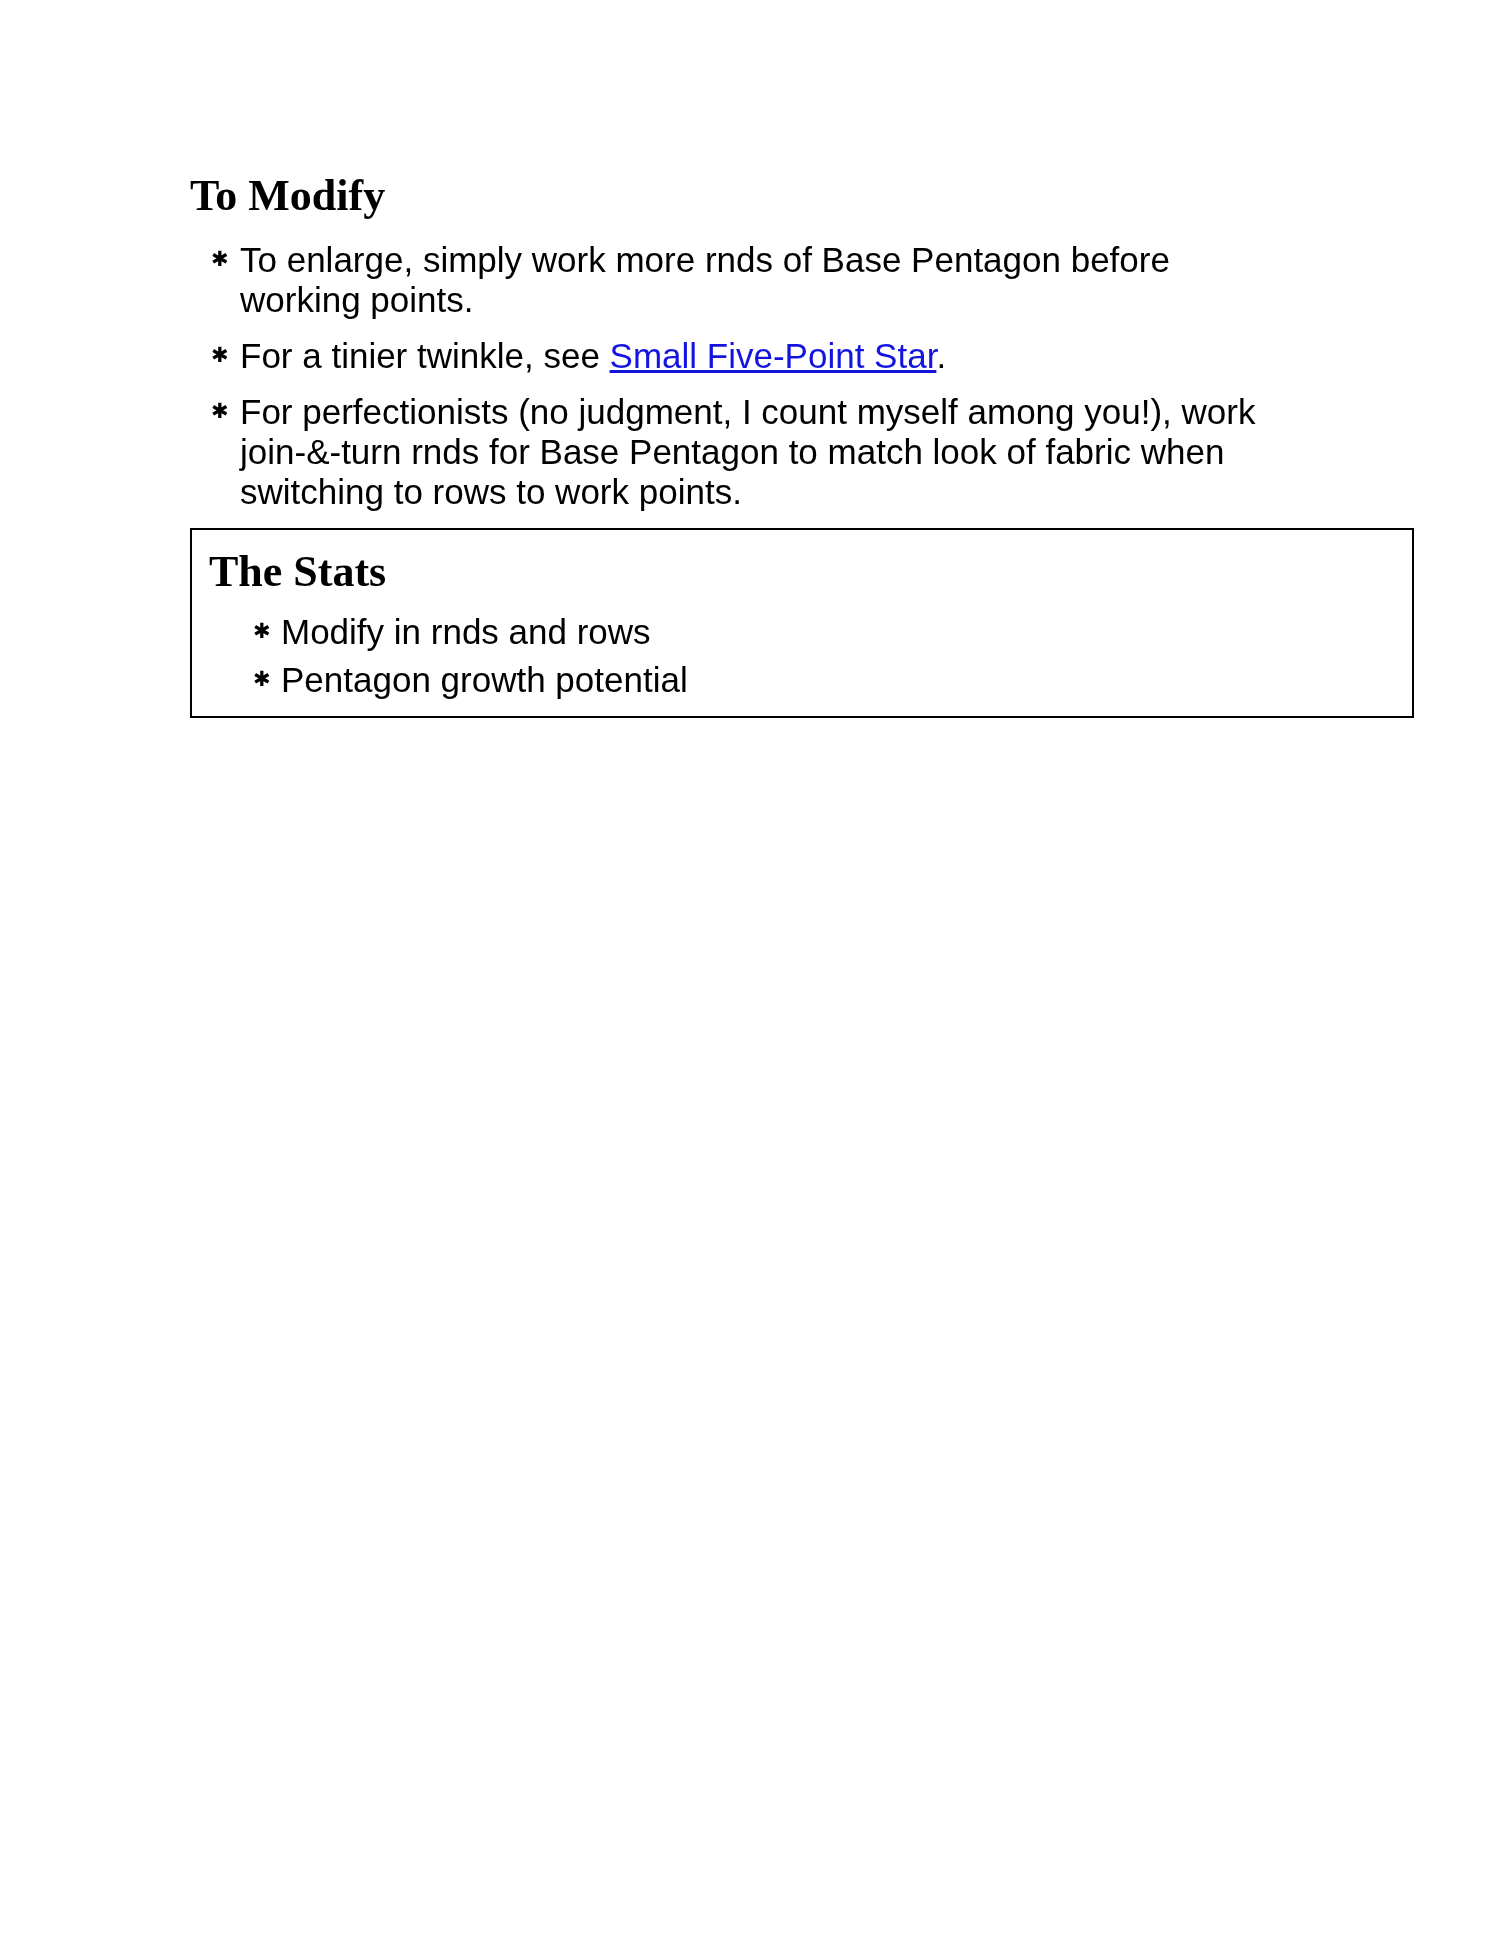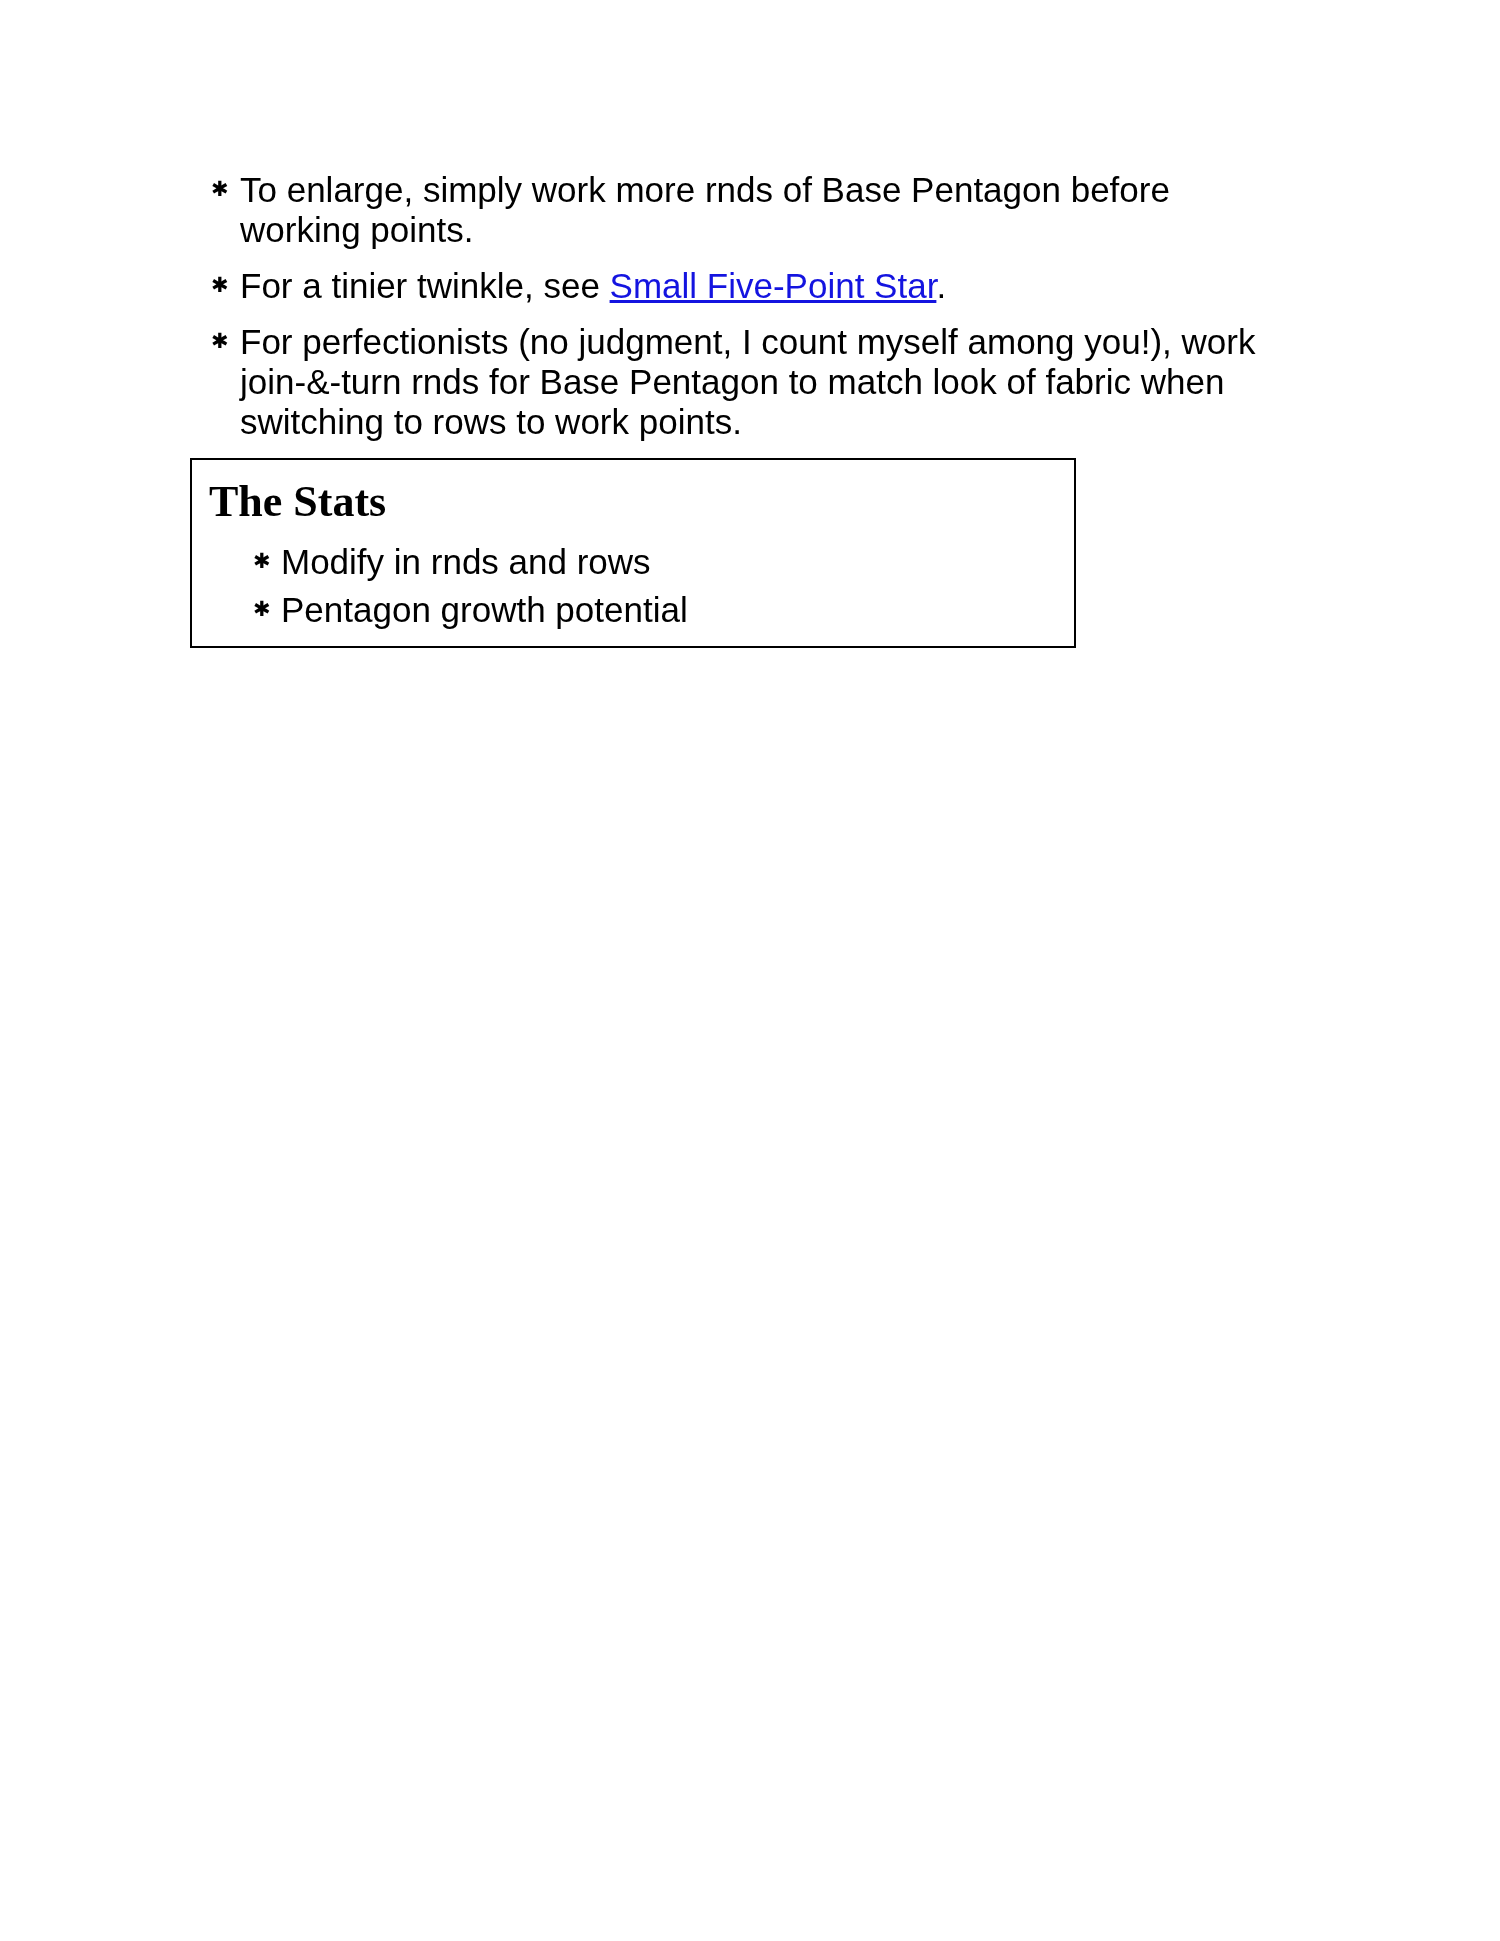--- a/index.html
+++ b/index.html
@@ -55,21 +55,21 @@
   }
   a.doc-link{
     color:var(--link);
     text-decoration:underline;
     cursor:pointer;
     margin-top:22px;
   }
   .stats-box{
     box-sizing:border-box;
     margin-top:0;
-    width:886px;
+    width:1224px;
     border:2px solid var(--box_border);
     background:var(--background);
     padding:16px 48px 16px 17px;
   }
   .stats-box h2.section-heading{
     font-family:"Liberation Serif", serif;
     font-weight:bold;
     font-size:44px;
     line-height:1.18;
     margin:0 0 14px 0;
@@ -80,20 +80,21 @@
   }
   .stats-box ul.bullet-list li:last-child{margin-bottom:0;}
   .stats-box .bullet{left:44px;}
 </style>
 </head>
 <body>
 
 <div class="page">
   <div class="content">
 
+    <h1 class="section-heading">To Modify</h1>
 
     <ul class="bullet-list">
       <li>
         <span class="bullet">✱</span>
         <span class="li-text">To enlarge, simply work more rnds of Base Pentagon before
 working points.</span>
       </li>
 
       <li>
         <span class="bullet">✱</span>

